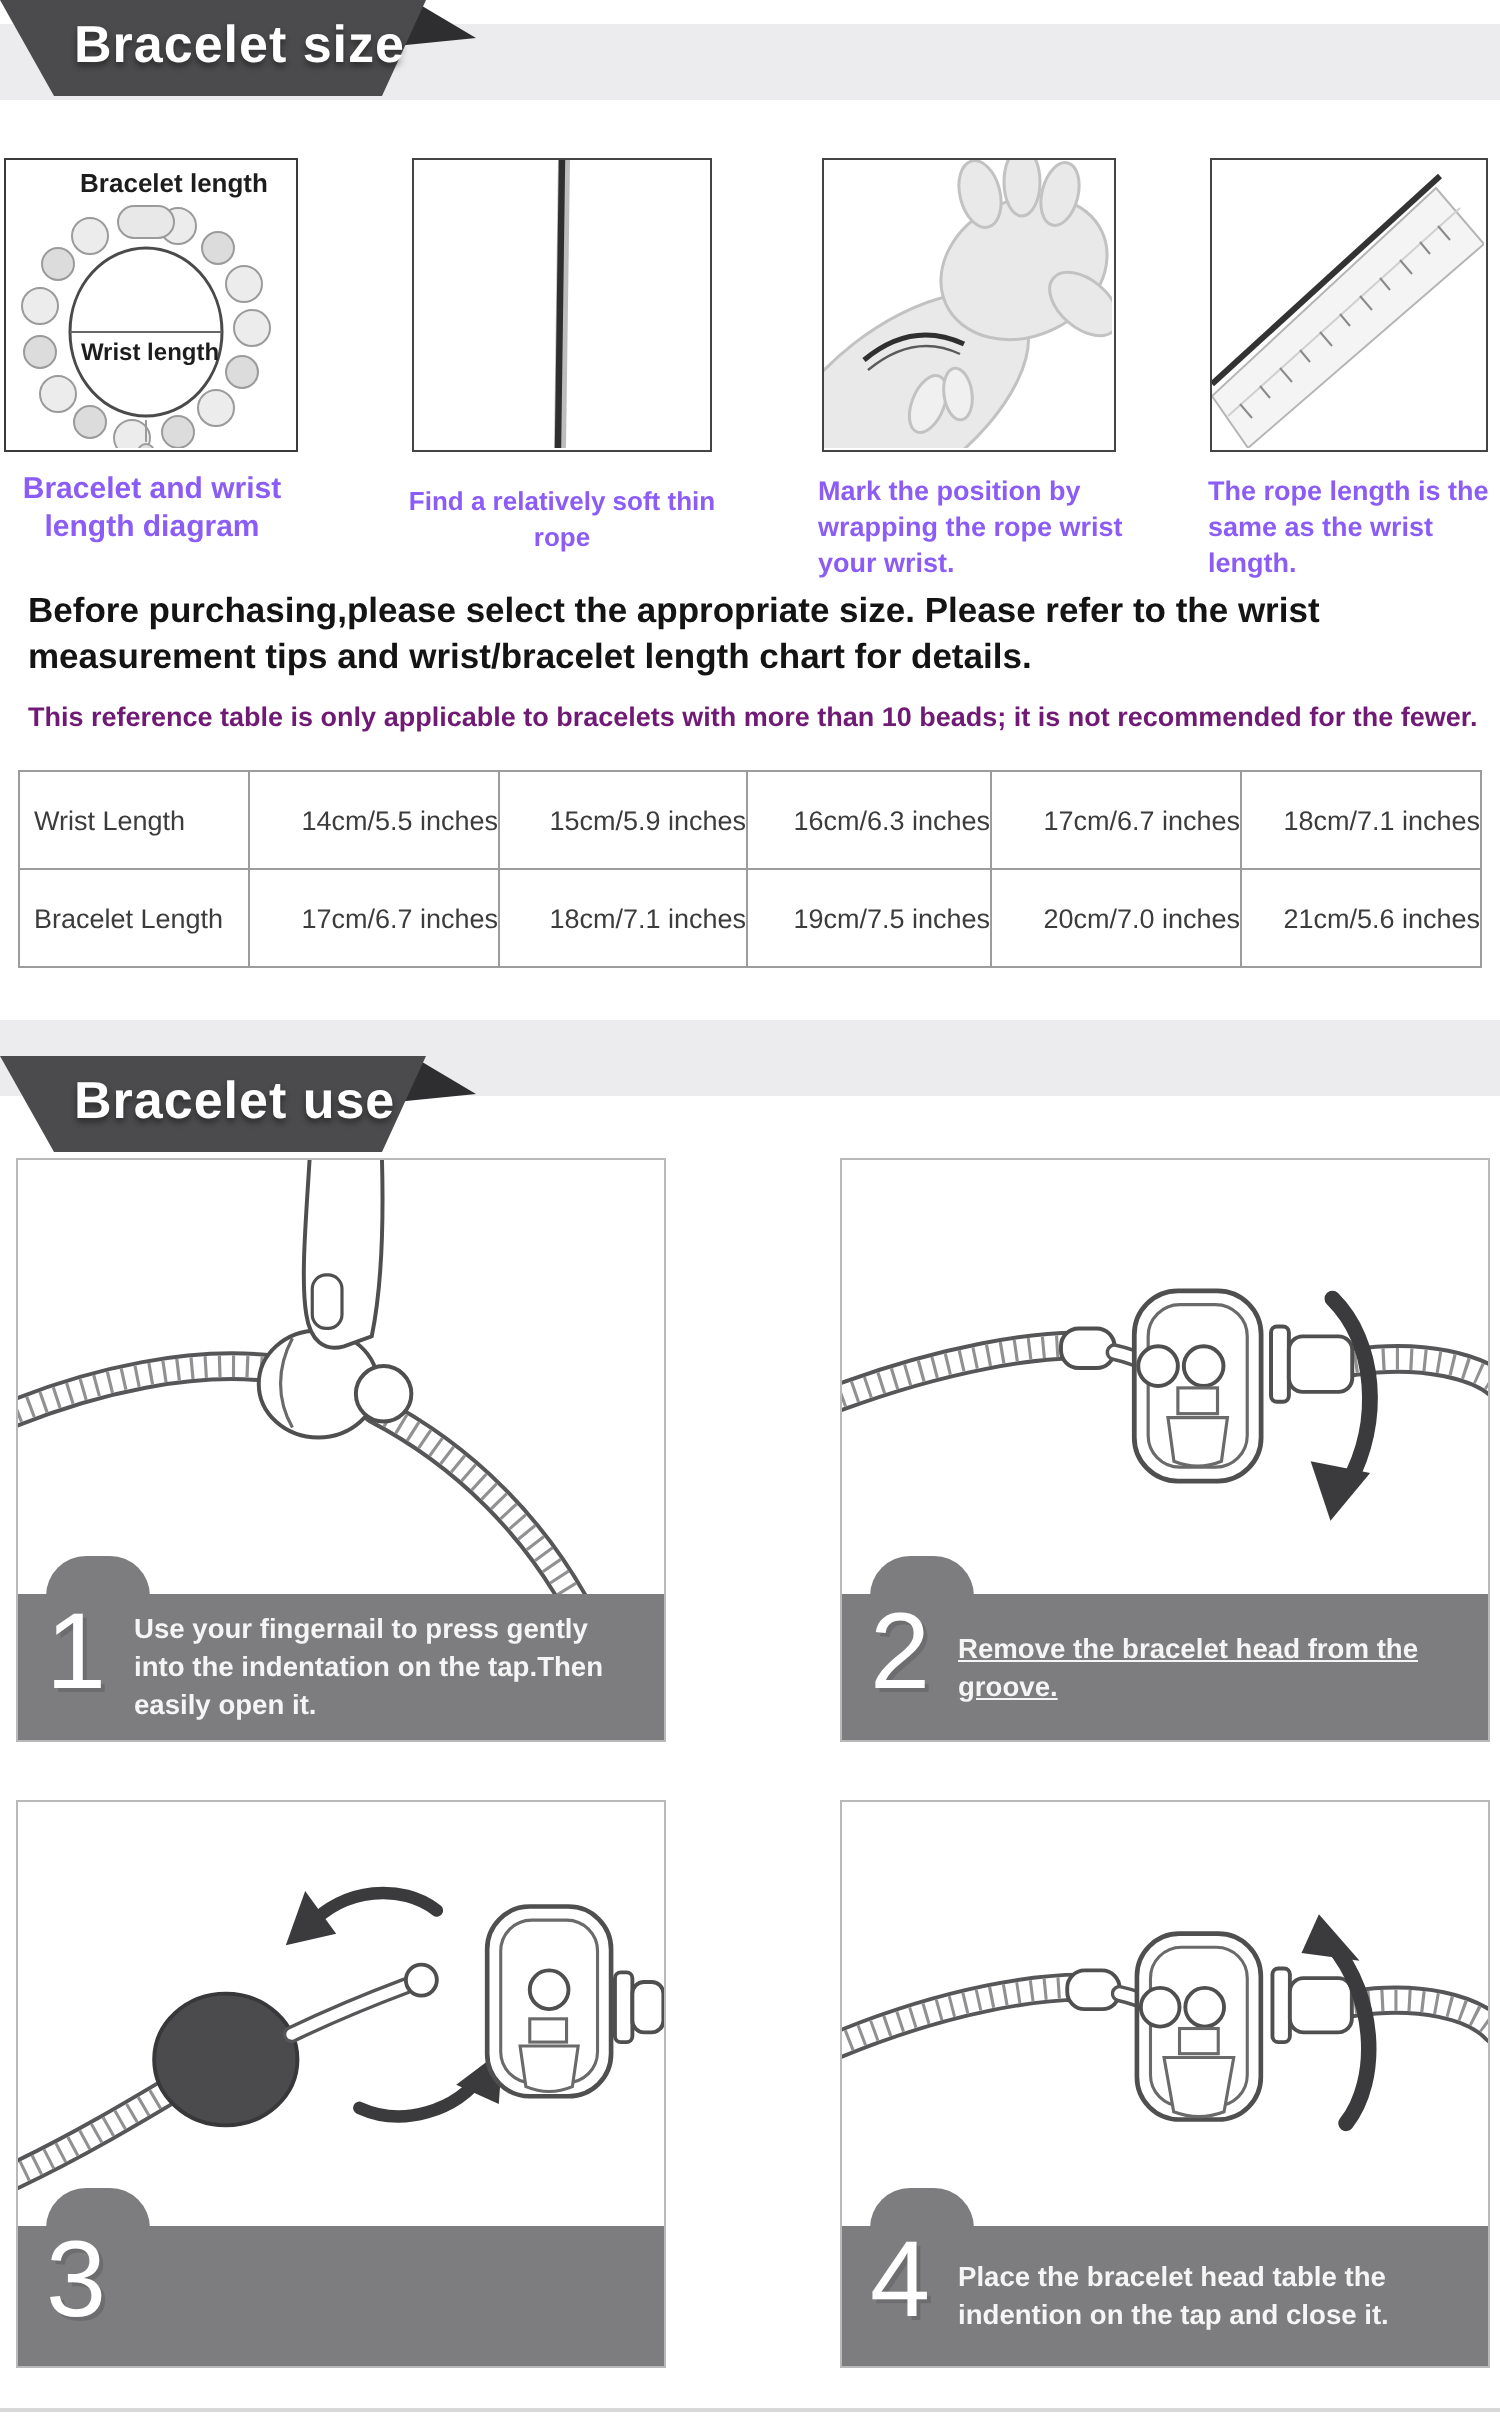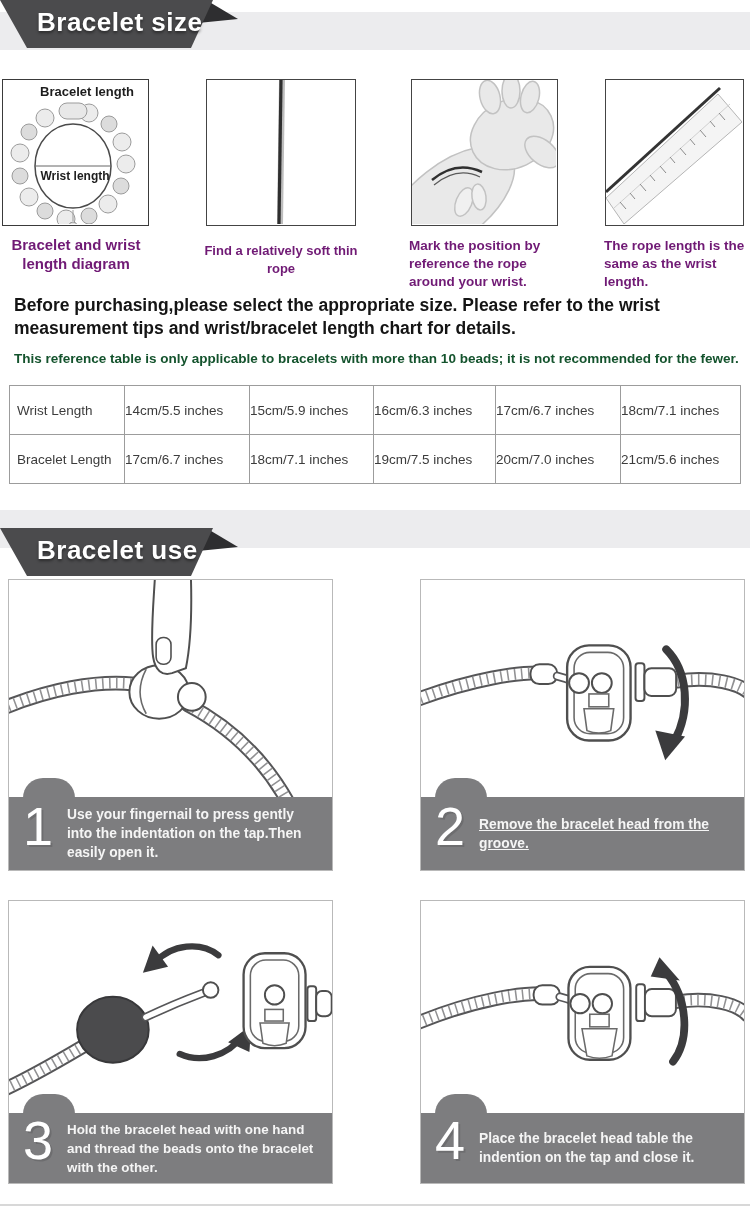--- a/index.html
+++ b/index.html
@@ -10,32 +10,32 @@
   .band{position:absolute;left:0;width:750px;height:38px;background:#ececee;}
   .ribbon{position:absolute;left:0;width:250px;height:52px;}
   .ribbon svg{position:absolute;left:0;top:0;}
   .ribbon-text{position:absolute;left:37px;top:7px;font-size:26px;font-weight:800;color:#fff;
                letter-spacing:.5px;text-shadow:0 2px 3px rgba(0,0,0,.45);}
 
   
   .fig{position:absolute;background:#fff;border:1.5px solid #3a3a3a;box-sizing:border-box;}
   .fig svg{display:block;}
   .fig-label{position:absolute;font-weight:700;color:#1d1d1d;text-align:center;}
-  .caption{position:absolute;font-weight:700;color:#701a75;font-size:13.5px;line-height:18px;}
+  .caption{position:absolute;font-weight:700;color:#8b5cf6;font-size:13.5px;line-height:18px;}
   .caption.center{text-align:center;}
 
   .intro{position:absolute;left:14px;top:294px;width:726px;margin:0;
          font-size:17.5px;line-height:23px;font-weight:700;color:#141414;}
   .note{position:absolute;left:14px;top:351px;width:732px;margin:0;
-        font-size:13.5px;font-weight:700;color:#14532d;}
+        font-size:13.5px;font-weight:700;color:#701a75;}
 
   
   .size-table{position:absolute;left:9px;top:385px;width:731px;border-collapse:collapse;table-layout:fixed;}
   .size-table td{border:1px solid #9c9c9c;height:48px;font-size:13.5px;color:#3c3c3c;
-                 text-align:left;padding:0;}
+                 text-align:right;padding:0;}
   .size-table td.lbl{text-align:left;padding-left:7px;}
 
   
   .panel{position:absolute;background:#fff;border:1px solid #b9b9b9;box-sizing:border-box;
          display:flex;flex-direction:column;}
   .panel .illo{flex:1 1 auto;width:100%;}
   .stepbar{position:relative;flex:0 0 auto;background:#7d7d7f;display:flex;align-items:center;
            color:#f5f5f5;}
   .stepbar .bump{position:absolute;top:-19px;left:14px;width:52px;height:20px;
                  border-radius:26px 26px 0 0;background:#7d7d7f;}
@@ -118,21 +118,21 @@
         <ellipse cx="99" cy="11" rx="9" ry="17"></ellipse>
         <ellipse cx="118" cy="17" rx="9" ry="16" transform="rotate(14 118 17)"></ellipse>
         <ellipse cx="130" cy="72" rx="20" ry="12" transform="rotate(40 130 72)"></ellipse>
         <ellipse cx="52" cy="122" rx="8" ry="15" transform="rotate(22 52 122)" fill="#f0f0f0"></ellipse>
         <ellipse cx="67" cy="117" rx="7" ry="13" transform="rotate(-8 67 117)" fill="#f0f0f0"></ellipse>
       </g>
       <path d="M20,100 Q44,80 70,92" fill="none" stroke="#2f2f2f" stroke-width="2.5"></path>
       <path d="M22,105 Q45,86 68,97" fill="none" stroke="#5a5a5a" stroke-width="1.2"></path>
     </svg>
   </div>
-  <div class="caption" style="left:409px;top:237px;width:162px;">Mark the position by reference the rope around your wrist.</div>
+  <div class="caption" style="left:409px;top:237px;width:162px;">Mark the position by wrapping the rope wrist your wrist.</div>
 
   <div class="fig" style="left:605px;top:79px;width:139px;height:147px;border-color:#444;">
     <svg width="136" height="144" viewBox="0 0 136 144">
       <polygon points="0,118 112,14 136,42 18,144" fill="#f4f4f4" stroke="#b5b5b5" stroke-width="1"></polygon>
       <line x1="0" y1="112" x2="114" y2="8" stroke="#333" stroke-width="3"></line>
       <line x1="8" y1="128" x2="124" y2="24" stroke="#d0d0d0" stroke-width="1"></line>
       <g stroke="#8a8a8a" stroke-width="1">
         <line x1="14" y1="122" x2="20" y2="129"></line>
           <line x1="24" y1="113" x2="29" y2="119"></line>
         <line x1="34" y1="104" x2="40" y2="111"></line>
@@ -257,21 +257,20 @@
       <rect class="ln2f" x="245" y="61" width="50" height="84" rx="16"></rect>
       <circle class="ln" cx="270" cy="97" r="10"></circle>
       <rect class="lnw" x="260" y="112" width="19" height="12"></rect>
       <path class="lnw" d="M255,126 L285,126 L282,147 Q270,152 258,147 Z"></path>
       <rect class="ln" x="304" y="88" width="9" height="36" rx="3"></rect>
       <rect class="ln" x="313" y="93" width="16" height="26" rx="6"></rect>
     </svg>
     <div class="stepbar" style="height:70px;">
       <div class="bump"></div>
       <div class="step-num">3</div>
-      <div class="step-text" style="max-width:260px;font-size:13.4px;">Hold the bracelet head with one hand and thread the beads onto the bracelet with the other.</div>
     </div>
   </div>
 
   <div class="panel" style="left:420px;top:900px;width:325px;height:284px;">
     <svg class="illo" viewBox="0 0 325 219" preserveAspectRatio="xMidYMid meet">
       <path class="ro" d="M-8,126 C50,102 100,94 128,96"></path>
         <path class="ri" d="M-8,126 C50,102 100,94 128,96"></path>
         <path class="rh" d="M-8,126 C50,102 100,94 128,96"></path>
       <path class="ro" d="M260,104 C294,99 322,106 333,118"></path>
         <path class="ri" d="M260,104 C294,99 322,106 333,118"></path>

